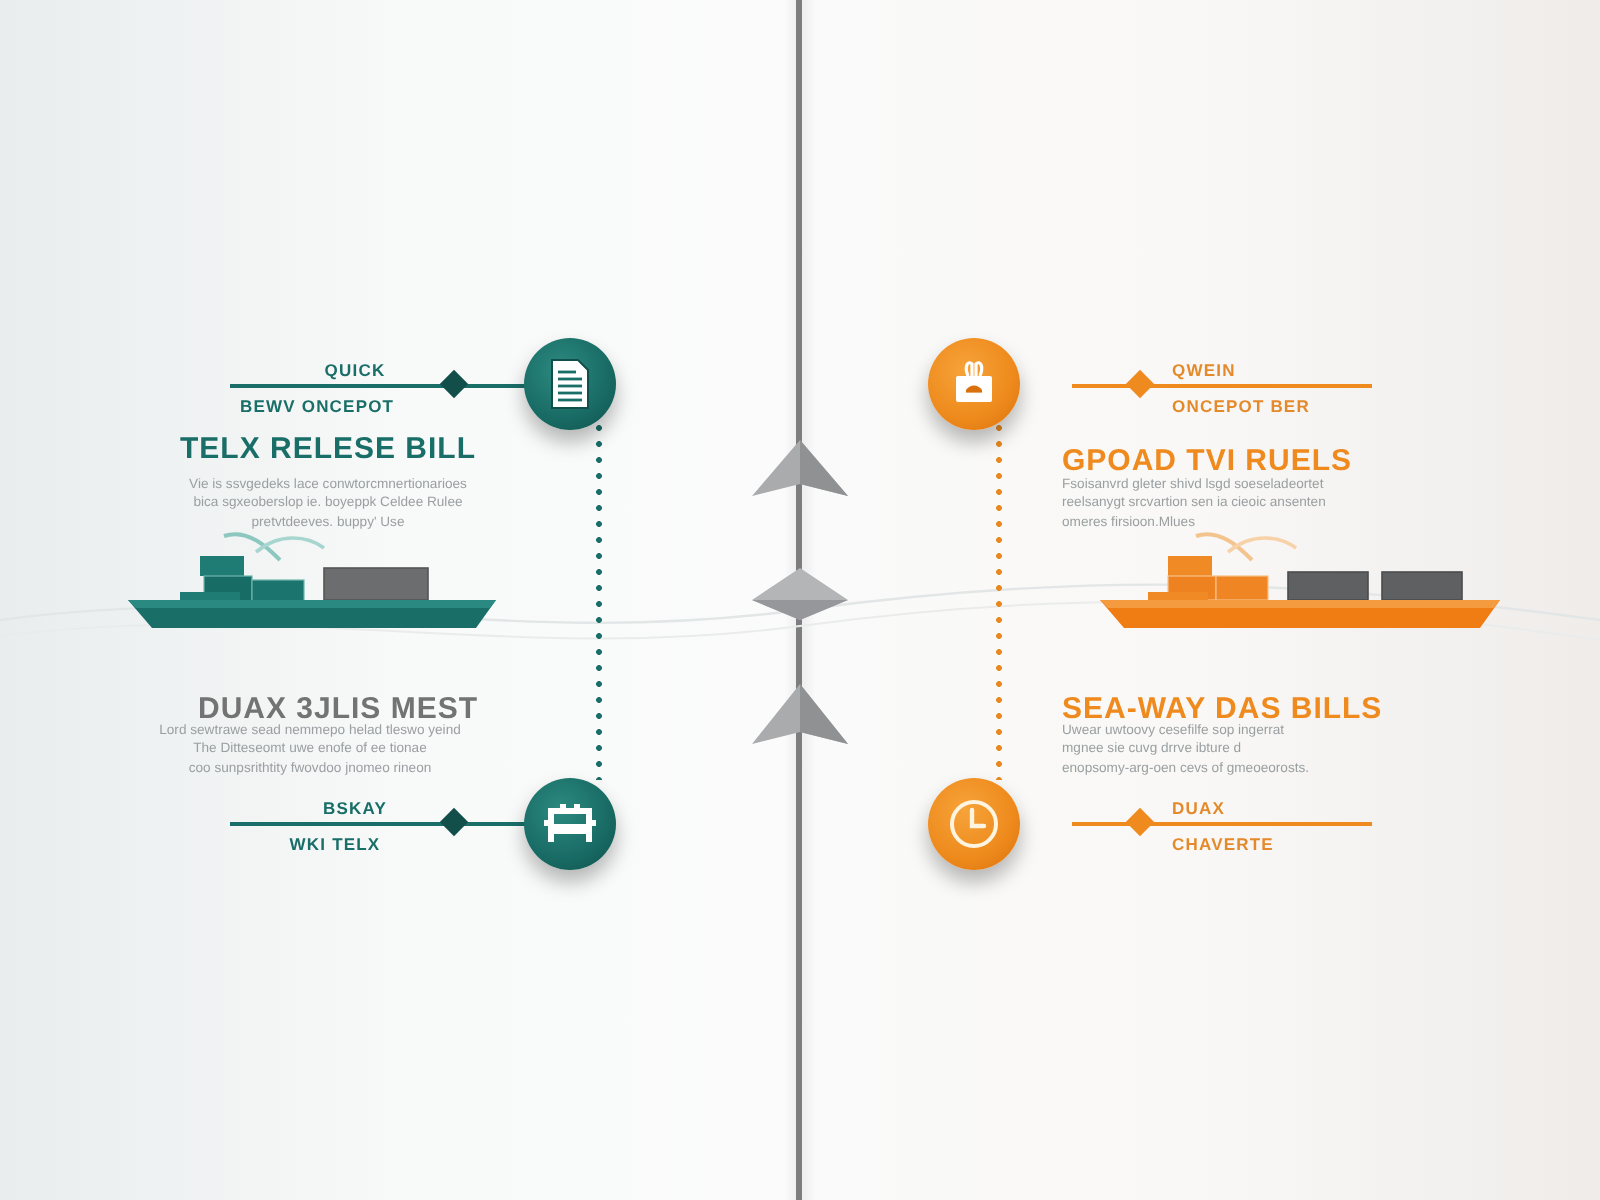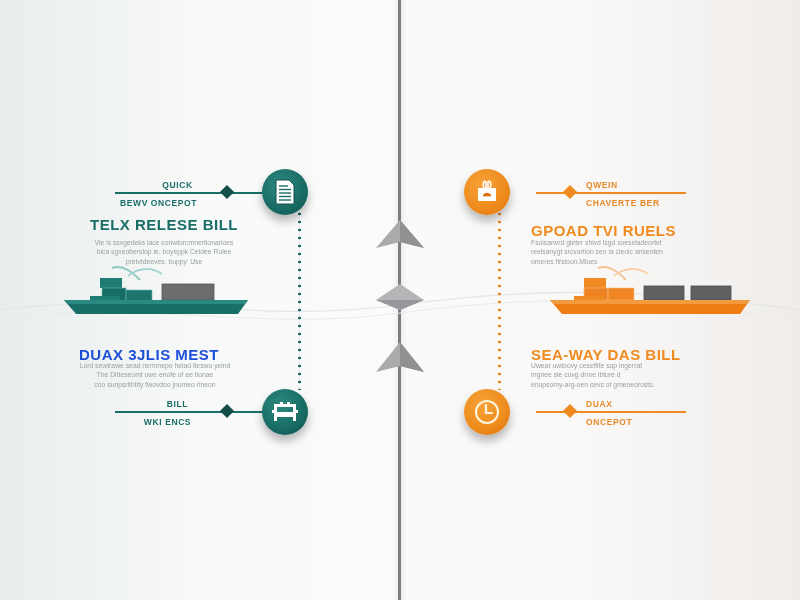--- a/index.html
+++ b/index.html
@@ -82,31 +82,31 @@
   <path d="M66 14 C78 4, 92 6, 100 12" stroke="#a7d6d0" stroke-width="1.8" fill="none"></path>
   <rect x="38" y="16" width="22" height="10" fill="#1f7c74"></rect>
   <rect x="40" y="26" width="24" height="14" fill="#176d66" stroke="#6fb5ad" stroke-width="0.6"></rect>
   <rect x="64" y="28" width="26" height="12" fill="#1b756e" stroke="#6fb5ad" stroke-width="0.6"></rect>
   <rect x="100" y="22" width="52" height="16" fill="#6c6d6f" stroke="#545556" stroke-width="0.8"></rect>
   <path d="M2 38 H186 L176 52 H14 Z" fill="#1a6e68"></path>
   <path d="M2 38 H186 L183 42 H6 Z" fill="#2a8a82"></path>
   <rect x="28" y="34" width="30" height="4" fill="#1f7c74"></rect>
 </svg>
 
-<div class="abs title right-align" style="left:44px; top:346px; width:210px; color:#1d4ed8;">DUAX 3JLIS MEST</div>
+<div class="abs title right-align" style="left:64px; top:346px; width:210px; color:#737373;">DUAX 3JLIS MEST</div>
 <div class="abs body-text right-align" style="left:45px; top:361px; width:220px;">
   <div>Lord sewtrawe sead nemmepo helad tleswo yeind</div>
   <div>The Ditteseomt uwe enofe of ee tionae</div>
   <div>coo sunpsrithtity  fwovdoo jnomeo rineon</div>
 </div>
 
-<div class="abs small-label right-align" style="left:140px; top:399px; width:75px; color:#1a6e68;">BILL</div>
+<div class="abs small-label right-align" style="left:140px; top:399px; width:75px; color:#1a6e68;">BSKAY</div>
 <div class="abs hline" style="left:115px; top:411px; width:150px; background:#1a6e68;"></div>
 <div class="abs diamond" style="left:222px; top:406px; background:#124f4b;"></div>
-<div class="abs small-label right-align" style="left:120px; top:417px; width:95px; color:#1a6e68;">WKI ENCS</div>
+<div class="abs small-label right-align" style="left:120px; top:417px; width:95px; color:#1a6e68;">WKI TELX</div>
 
 <div class="abs circle teal-circle" style="left:262px; top:389px;">
   <svg width="28" height="22" viewBox="0 0 28 22">
     <rect x="3" y="3" width="22" height="3" fill="#ffffff"></rect>
     <rect x="3" y="3" width="3" height="17" fill="#ffffff"></rect>
     <rect x="22" y="3" width="3" height="17" fill="#ffffff"></rect>
     <rect x="6" y="11" width="16" height="5" fill="#ffffff"></rect>
     <rect x="1" y="9" width="4" height="3" fill="#ffffff"></rect>
     <rect x="23" y="9" width="4" height="3" fill="#ffffff"></rect>
     <rect x="9" y="1" width="3" height="3" fill="#ffffff"></rect>
@@ -122,21 +122,21 @@
     <path d="M16 9 C18 4, 16 1, 14 3 L14 9" stroke="#ffffff" stroke-width="1.6" fill="none"></path>
     <rect x="4" y="9" width="18" height="13" rx="1" fill="#ffffff"></rect>
     <path d="M9 16 C11 13, 15 13, 17 16 Z" fill="#d9700c"></path>
     <rect x="9" y="16" width="8" height="1.3" fill="#d9700c"></rect>
   </svg>
 </div>
 
 <div class="abs hline" style="left:536px; top:192px; width:150px; background:#ef8a1e;"></div>
 <div class="abs diamond" style="left:565px; top:187px; background:#ef8a1e;"></div>
 <div class="abs small-label" style="left:586px; top:180px; color:#e58a2a;">QWEIN</div>
-<div class="abs small-label" style="left:586px; top:198px; color:#e58a2a;">CHAVERTE BER</div>
+<div class="abs small-label" style="left:586px; top:198px; color:#e58a2a;">ONCEPOT BER</div>
 
 <div class="abs title" style="left:531px; top:222px; color:#ef8a1e;">GPOAD TVI RUELS</div>
 <div class="abs body-text" style="left:531px; top:238px; width:175px;">
   <div>Fsoisanvrd gleter shivd lsgd soeseladeortet</div>
   <div>reelsanygt srcvartion sen ia cieoic ansenten</div>
   <div>omeres firsioon.Mlues</div>
 </div>
 
 <svg class="abs" style="left:548px; top:262px;" width="205" height="60" viewBox="0 0 205 60">
   <path d="M50 6 C62 2, 72 12, 78 18" stroke="#f4c48f" stroke-width="2" fill="none"></path>
@@ -144,30 +144,30 @@
   <rect x="36" y="16" width="22" height="10" fill="#f08a25"></rect>
   <rect x="36" y="26" width="24" height="12" fill="#ee8220" stroke="#f7c08a" stroke-width="0.6"></rect>
   <rect x="60" y="26" width="26" height="12" fill="#ef8623" stroke="#f7c08a" stroke-width="0.6"></rect>
   <rect x="96" y="24" width="40" height="14" fill="#5f6062" stroke="#4a4b4d" stroke-width="0.8"></rect>
   <rect x="143" y="24" width="40" height="14" fill="#5f6062" stroke="#4a4b4d" stroke-width="0.8"></rect>
   <path d="M2 38 H202 L192 52 H14 Z" fill="#ef7d14"></path>
   <path d="M2 38 H202 L199 42 H6 Z" fill="#f59b3f"></path>
   <rect x="26" y="34" width="30" height="4" fill="#f08a25"></rect>
 </svg>
 
-<div class="abs title" style="left:531px; top:346px; color:#ef8a1e;">SEA-WAY DAS BILL</div>
+<div class="abs title" style="left:531px; top:346px; color:#ef8a1e;">SEA-WAY DAS BILLS</div>
 <div class="abs body-text" style="left:531px; top:361px; width:225px;">
   <div>Uwear uwtoovy cesefilfe sop ingerrat</div>
   <div>mgnee sie cuvg drrve ibture d</div>
   <div>enopsomy-arg-oen cevs of gmeoeorosts.</div>
 </div>
 
 <div class="abs circle orange-circle" style="left:464px; top:389px;">
   <svg width="28" height="28" viewBox="0 0 28 28">
     <circle cx="14" cy="14" r="11" fill="none" stroke="#fff4e0" stroke-width="2"></circle>
     <path d="M13 7 V15 H19" stroke="#fff4e0" stroke-width="2.2" fill="none" stroke-linecap="round"></path>
   </svg>
 </div>
 
 <div class="abs hline" style="left:536px; top:411px; width:150px; background:#ef8a1e;"></div>
 <div class="abs diamond" style="left:565px; top:406px; background:#ef8a1e;"></div>
 <div class="abs small-label" style="left:586px; top:399px; color:#e58a2a;">DUAX</div>
-<div class="abs small-label" style="left:586px; top:417px; color:#e58a2a;">ONCEPOT</div>
+<div class="abs small-label" style="left:586px; top:417px; color:#e58a2a;">CHAVERTE</div>
 
 </body></html>

